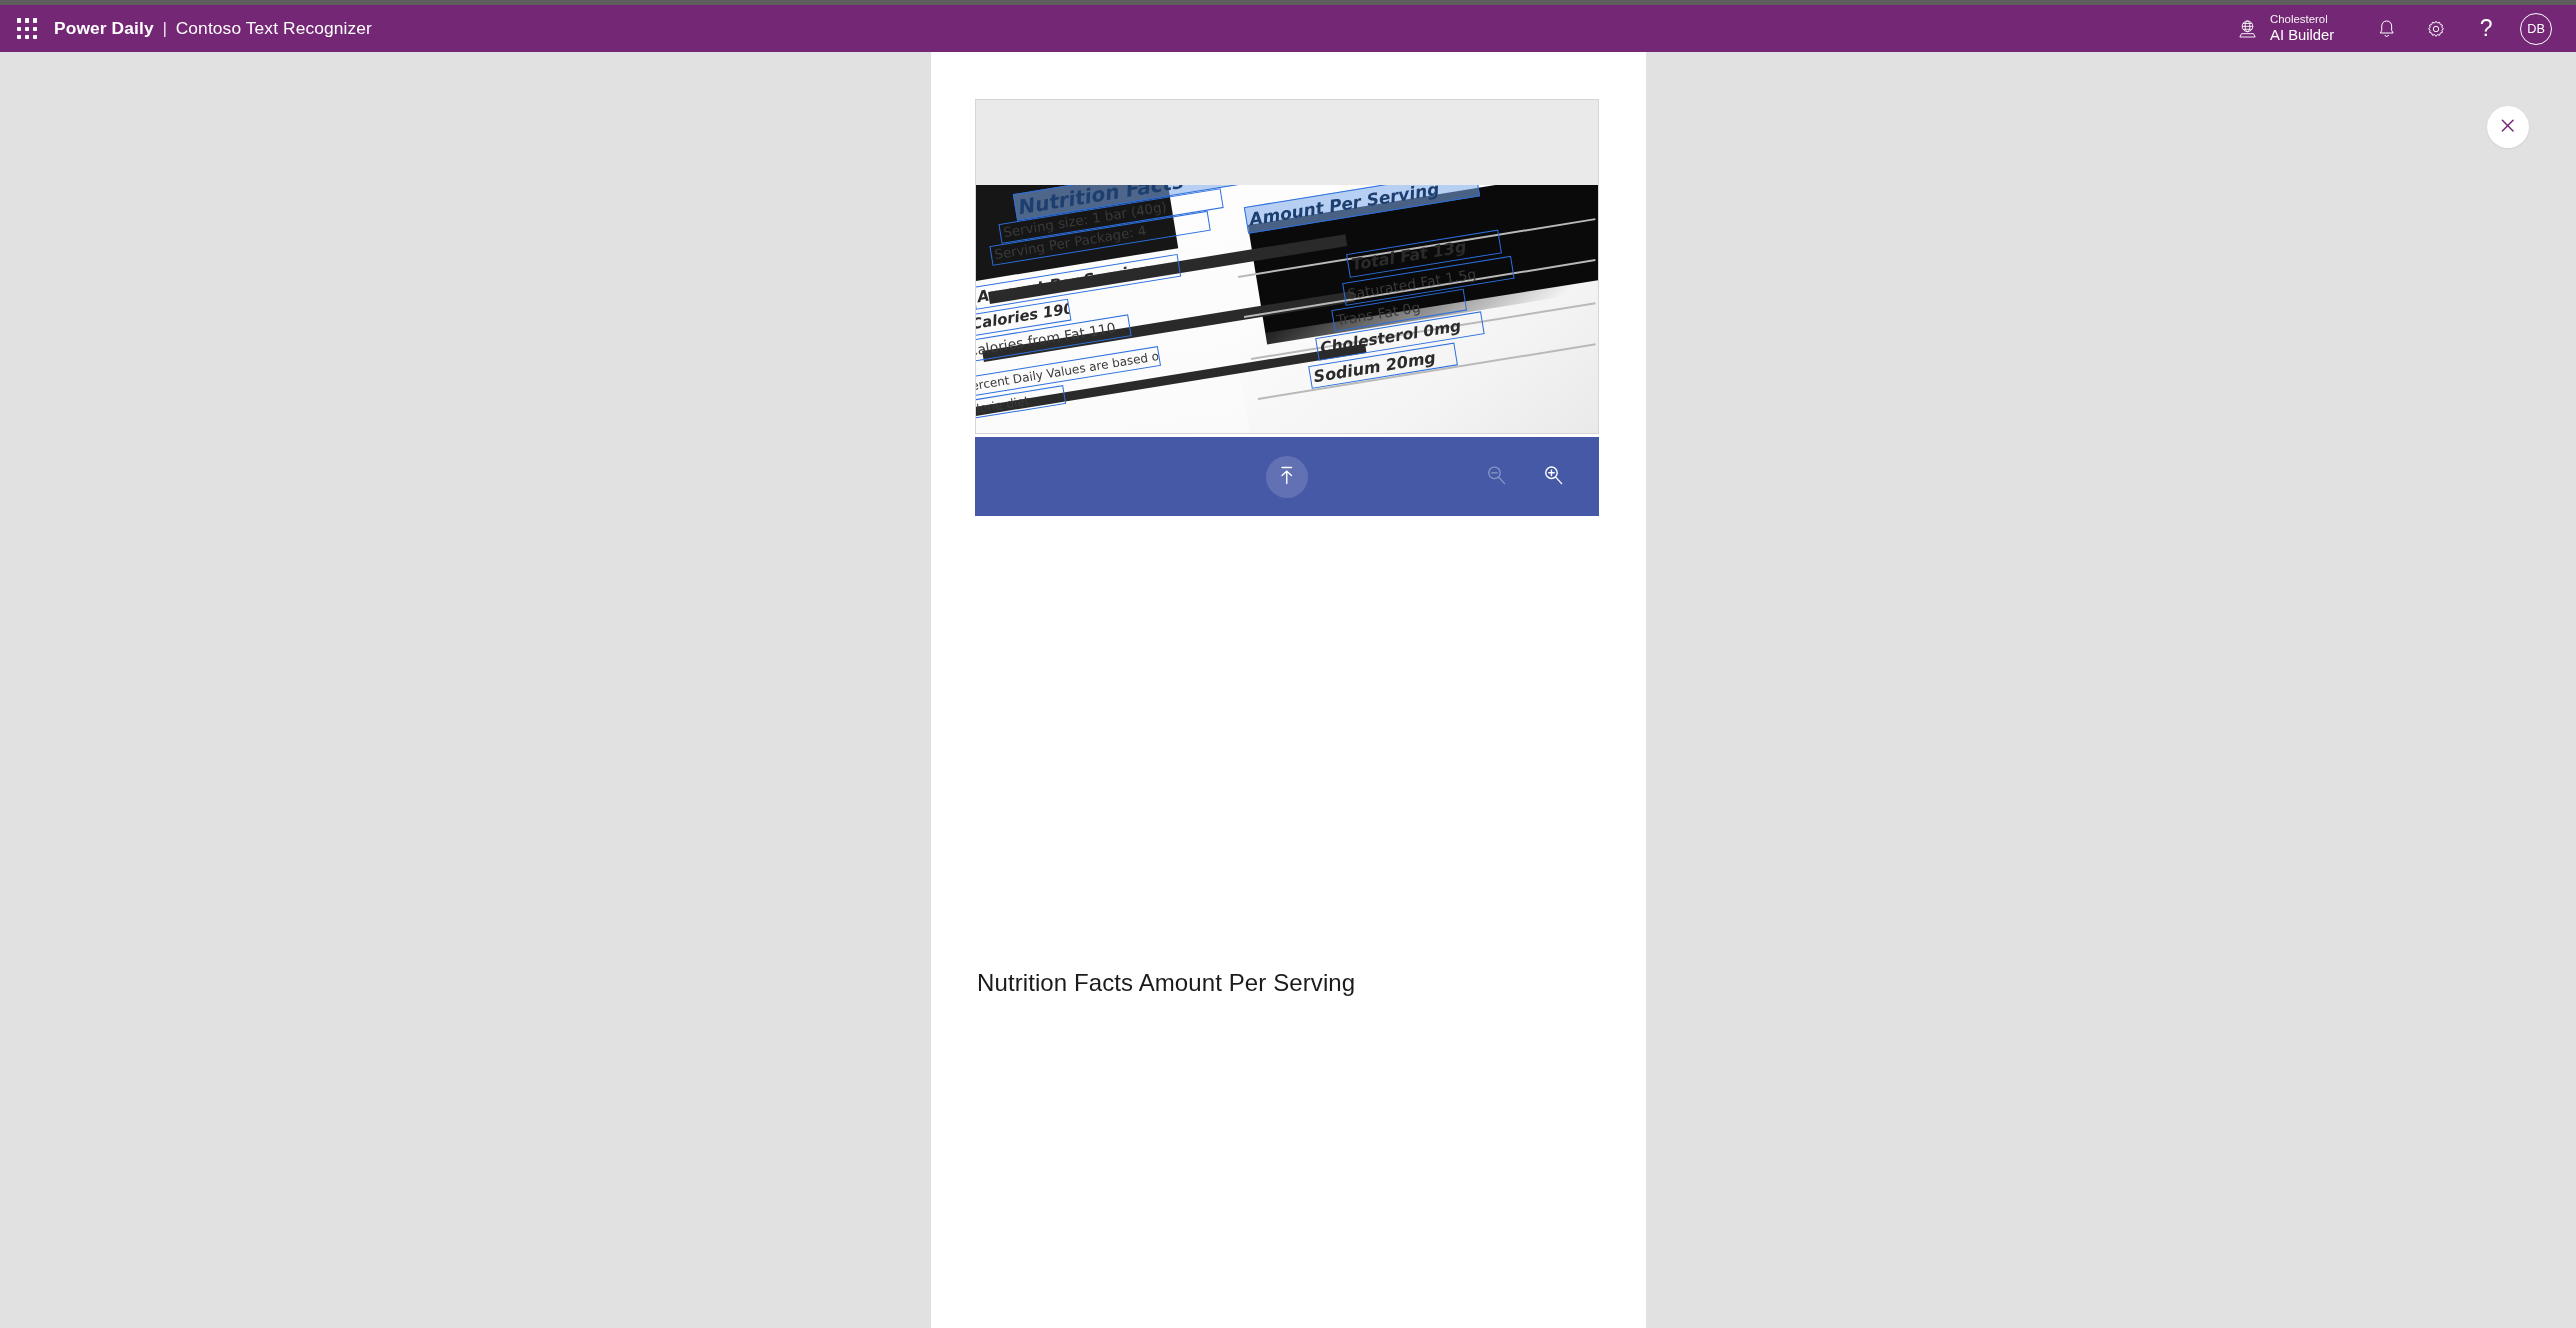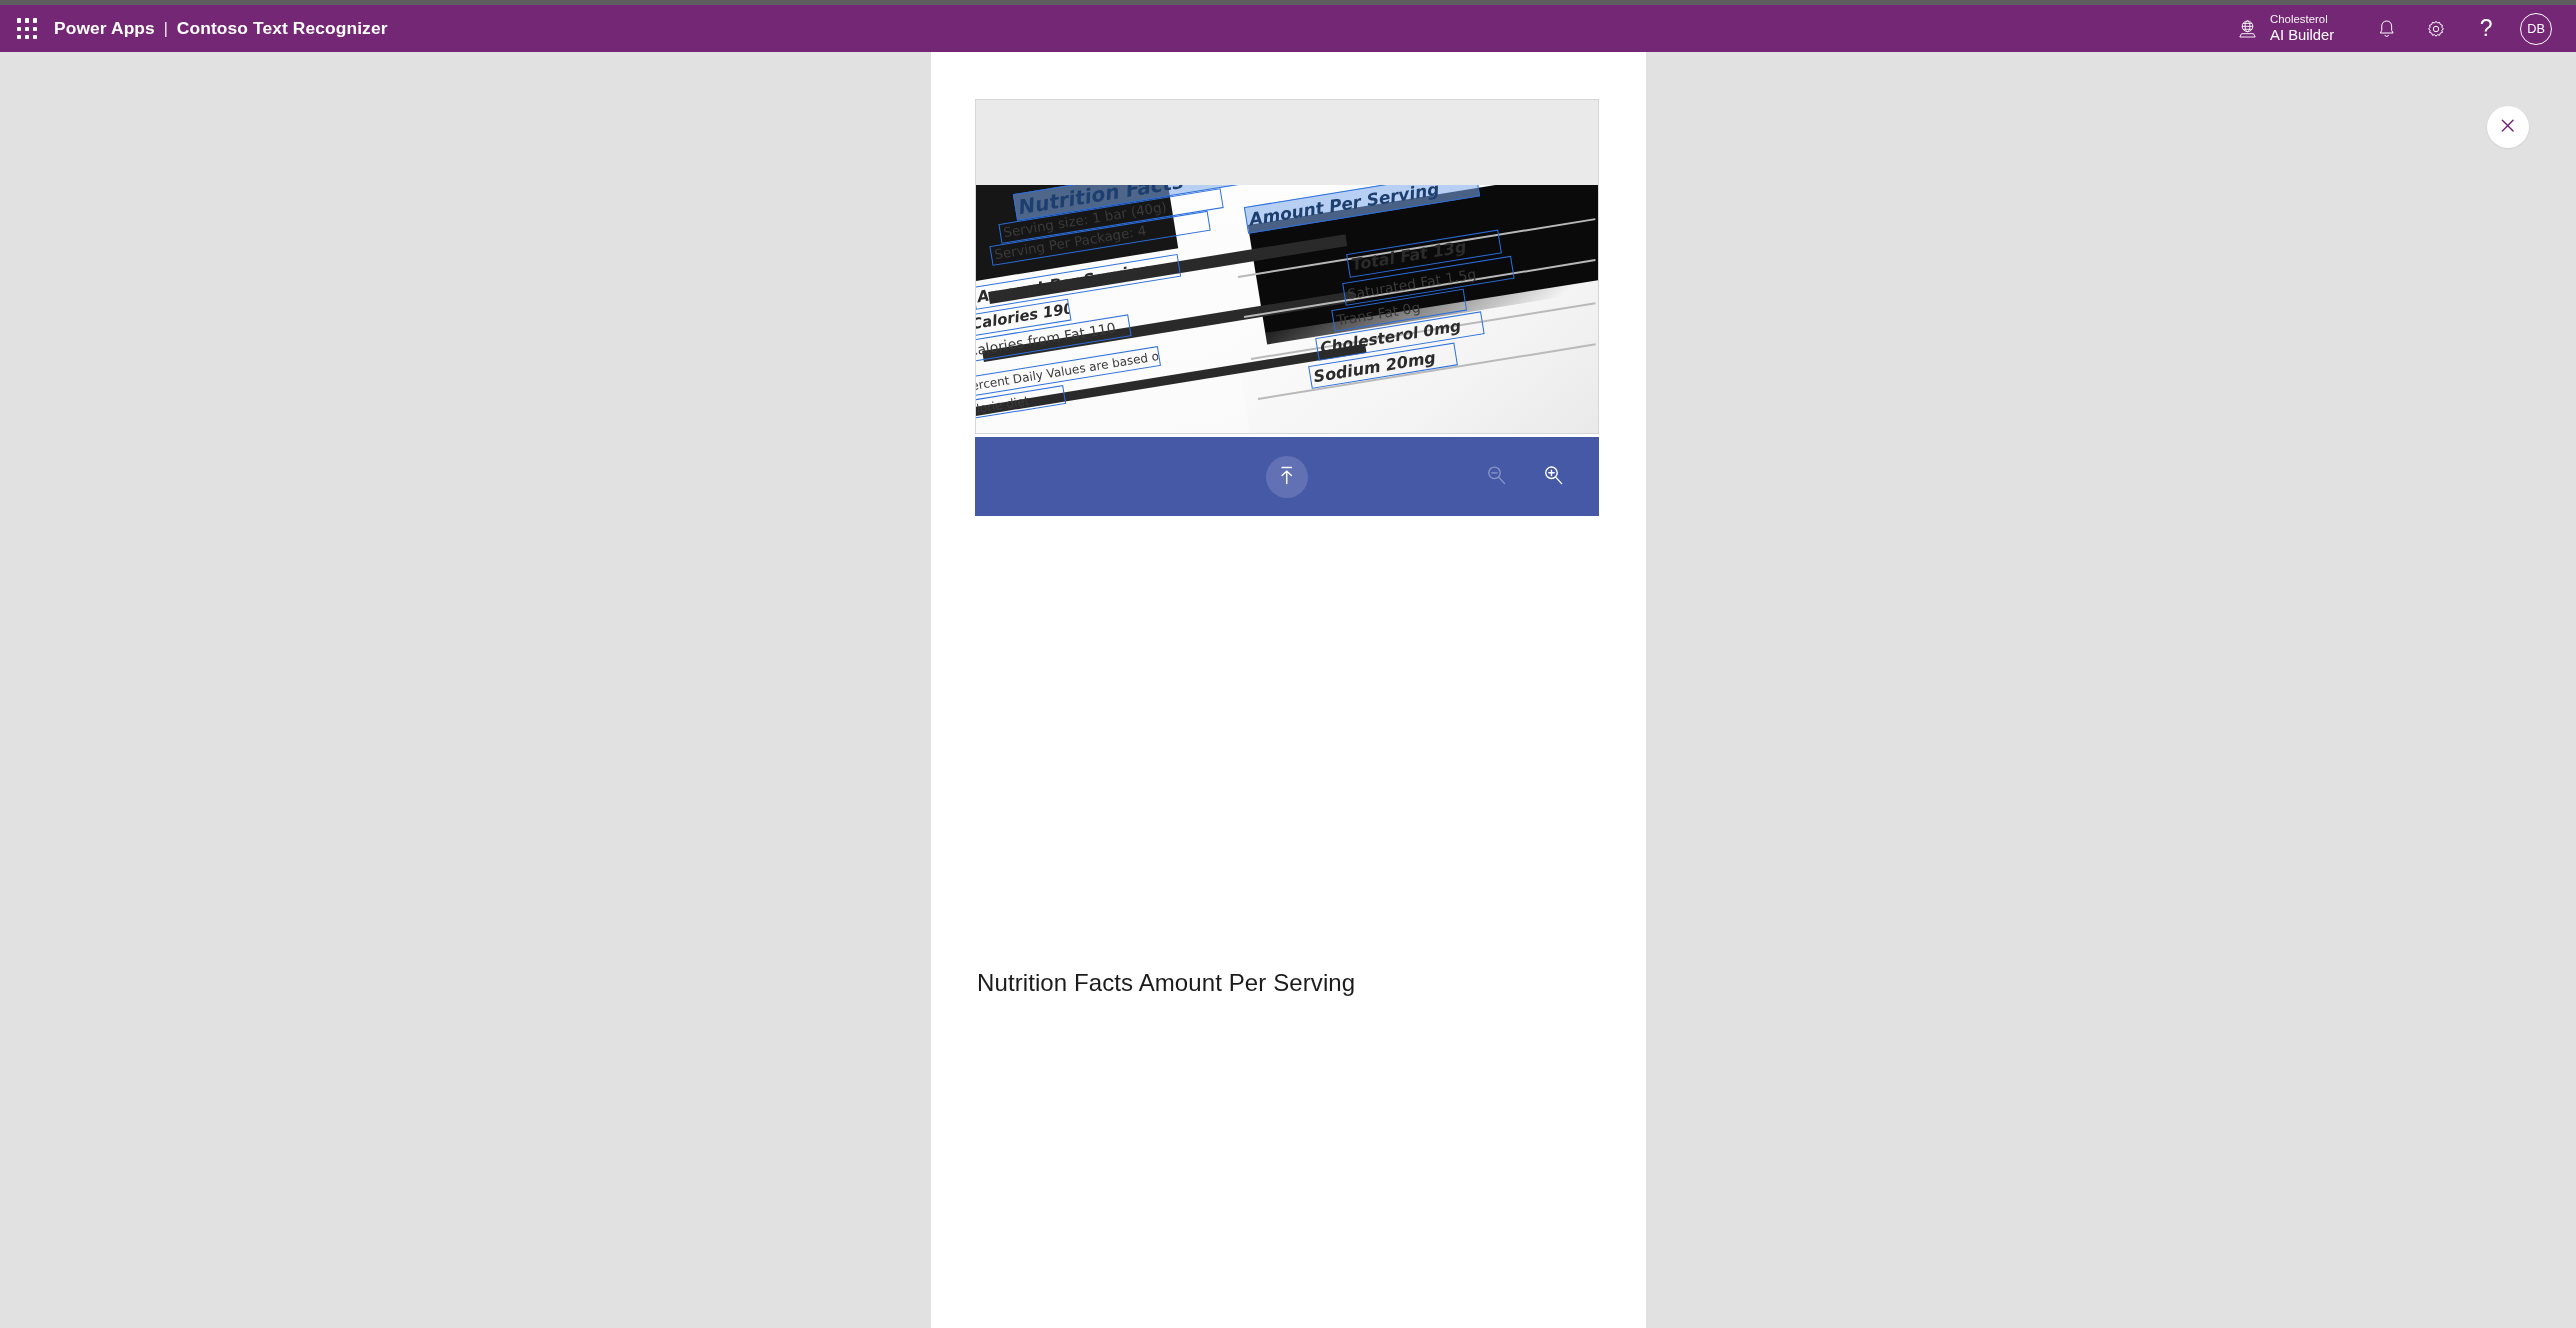--- a/index.html
+++ b/index.html
@@ -38,21 +38,21 @@
   }
   .waffle-grid i { display: block; width: 4.7px; height: 4.7px; background: #ffffff; border-radius: 0.7px; }
 
   .brand {
     display: flex; align-items: baseline;
     font-size: 17.4px; letter-spacing: 0.1px;
     white-space: nowrap;
   }
   .brand-product { font-weight: 700; }
   .brand-sep { margin: 0 8.7px; font-weight: 400; opacity: .85; }
-  .brand-app { font-weight: 700; }
+  .brand-app { font-weight: 400; }
 
   .header-spacer { flex: 1 1 auto; }
 
   .env-block {
     display: flex; align-items: center;
     gap: 10.7px; margin-right: 27px;
     cursor: pointer;
   }
   .env-icon { width: 23px; height: 27px; display: flex; align-items: center; justify-content: center; }
   .env-text { display: flex; flex-direction: column; line-height: 1.18; }
@@ -210,21 +210,21 @@
         <i></i>
         <i></i>
         <i></i>
         <i></i>
         <i></i>
         <i></i>
     </div>
   </div>
 
   <div class="brand">
-    <span class="brand-product">Power Apps</span>
+    <span class="brand-product">Power Daily</span>
     <span class="brand-sep">|</span>
     <span class="brand-app">Contoso Text Recognizer</span>
   </div>
 
   <div class="header-spacer"></div>
 
   <div class="env-block">
     <div class="env-icon">
       <svg width="19" height="20" viewBox="0 0 28 30" fill="none" stroke="#ffffff" stroke-width="1.4">
         <circle cx="14" cy="11" r="8"></circle>

